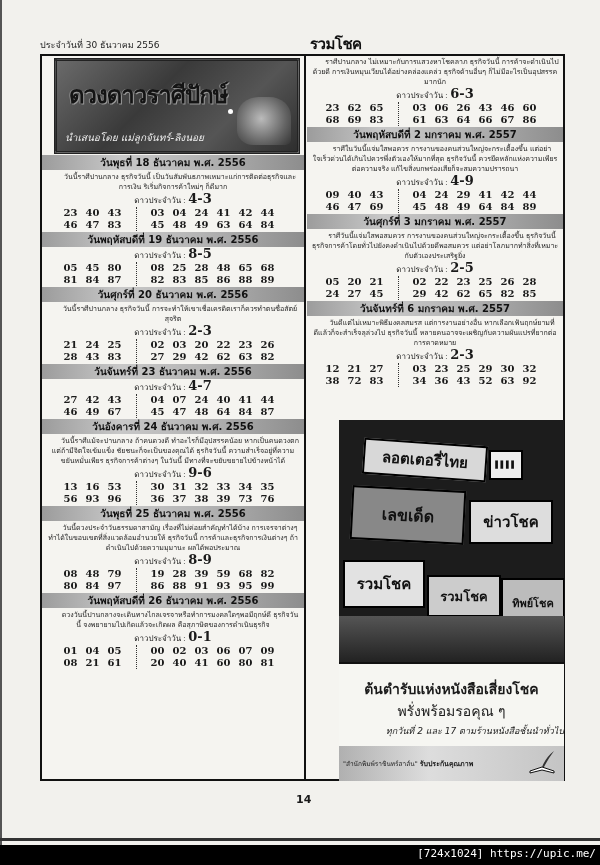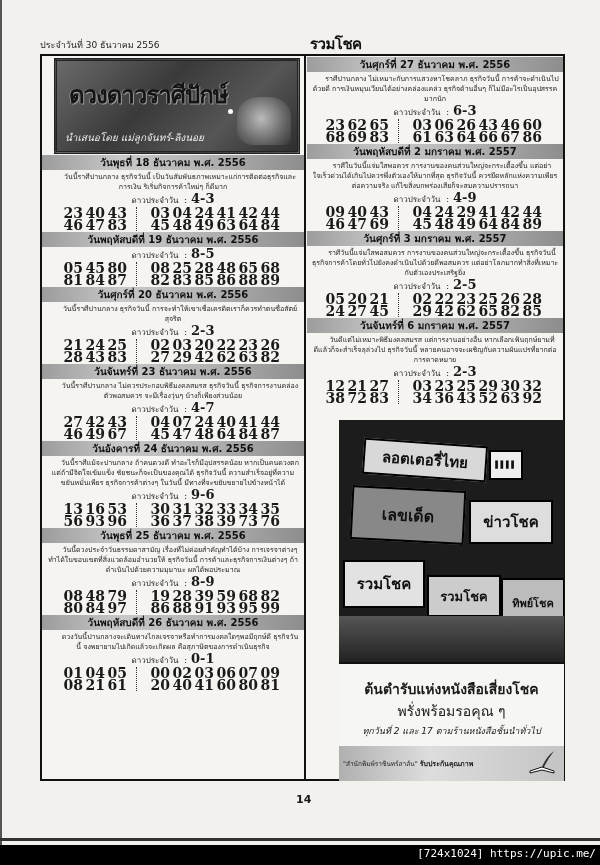--- a/index.html
+++ b/index.html
@@ -14,34 +14,34 @@
   .vdiv{position:absolute;left:304px;top:56px;width:2px;height:723px;background:#111;}
   .banner{position:relative;margin:2px 4px 0 12px;height:90px;border:3px double #222;background:linear-gradient(135deg,#6a6a6a,#3a3a3a 40%,#555 70%,#2e2e2e);overflow:hidden;}
   .banner-title{position:absolute;left:12px;top:14px;font-family:"DejaVu Sans",sans-serif;font-weight:bold;font-size:24px;color:#141414;text-shadow:1px 1px 0 #999,-1px 0 0 #888;letter-spacing:-1px;}
   .banner-sub{position:absolute;left:8px;bottom:6px;font-family:"DejaVu Sans",sans-serif;font-size:10px;color:#eee;font-style:italic;}
   .banner-lion{position:absolute;right:6px;bottom:6px;width:54px;height:48px;border-radius:40% 40% 10% 30%;background:radial-gradient(circle at 45% 45%,#bbb,#666 60%,#333);}
   .banner-star{position:absolute;right:64px;top:48px;width:5px;height:5px;border-radius:50%;background:#fff;}
   .section{margin:0;}
   .sec-title{height:15px;line-height:15px;text-align:center;font-family:"DejaVu Sans",sans-serif;font-weight:bold;font-size:10px;color:#111;background:linear-gradient(90deg,#9c9c9c,#c8c8c8 30%,#b5b5b5 60%,#8d8d8d);margin:1px 0;}
   .sec-body{font-family:"DejaVu Sans",sans-serif;font-size:7px;line-height:10px;padding:1px 4px 0 4px;text-indent:14px;color:#222;text-align:center;}
   .lucky{text-align:center;font-size:9px;line-height:12px;margin-top:1px;}
-  .lucky .lbl{font-family:Liberation Mono, monospace;font-size:8px;}
+  .lucky .lbl{font-family:Liberation Serif, serif;font-size:8px;}
   .lucky .val{font-family:"DejaVu Serif",serif;font-weight:bold;font-size:13px;}
-  .nums{display:flex;justify-content:center;font-family:"DejaVu Serif",serif;font-weight:bold;font-size:14px;line-height:12px;}
+  .nums{display:flex;justify-content:center;font-family:"DejaVu Serif",serif;font-weight:bold;font-size:10px;line-height:12px;}
   .nums .g1,.nums .g2{display:grid;grid-auto-flow:row;}
   .nums .g1{grid-template-columns:repeat(3,22px);}
   .nums .g2{grid-template-columns:repeat(6,22px);}
   .nums .sep{width:10px;border-left:1px dotted #333;margin:0 4px 0 6px;}
   .nums span{text-align:left;}
   .collage{position:absolute;left:339px;top:420px;width:225px;height:242px;background:#1c1c1c;overflow:hidden;}
   .mag{position:absolute;background:#d8d8d8;border:2px solid #000;font-family:"DejaVu Sans",sans-serif;font-weight:bold;color:#111;display:flex;align-items:center;justify-content:center;}
   .ad-box{position:absolute;left:339px;top:662px;width:225px;height:117px;background:#f6f6f2;border-top:2px solid #111;}
   .ad-l1{position:absolute;left:0;top:14px;width:225px;text-align:center;font-family:"DejaVu Sans",sans-serif;font-weight:bold;font-size:14px;}
   .ad-l2{position:absolute;left:0;top:36px;width:225px;text-align:center;font-family:"DejaVu Sans",sans-serif;font-weight:normal;font-size:14px;}
-  .ad-l3{position:absolute;left:0;top:60px;width:225px;text-align:center;font-family:"DejaVu Sans",sans-serif;font-size:9px;font-style:italic;}
+  .ad-l3{position:absolute;left:0;top:60px;width:225px;text-align:right;font-family:"DejaVu Sans",sans-serif;font-size:9px;font-style:italic;}
   .ad-foot{position:absolute;left:0;top:82px;width:225px;height:35px;background:linear-gradient(90deg,#b0b0b0,#ddd 40%,#c4c4c4);}
   .ad-foot-text{position:absolute;left:4px;top:12px;font-family:"DejaVu Sans",sans-serif;font-size:6.5px;}
   .ad-foot-text b{font-size:7px;}
   .quill-icon{position:absolute;right:6px;top:3px;width:32px;height:26px;}
   .page-num{position:absolute;left:296px;top:793px;font-family:"DejaVu Sans",sans-serif;font-weight:bold;font-size:11px;}
   .black-strip{position:absolute;left:0;top:845px;width:600px;height:20px;background:#000;}
   .watermark{position:absolute;right:4px;top:847px;font-family:"DejaVu Sans Mono",monospace;font-size:11px;color:#fff;}
 </style>
 </head>
 <body>
@@ -147,21 +147,20 @@
             <span>29</span>
             <span>42</span>
             <span>62</span>
             <span>63</span>
             <span>82</span>
           </div>
         </div>
       </div>
       <div class="section">
         <div class="sec-title">วันจันทร์ที่ 23 ธันวาคม พ.ศ. 2556</div>
-        <div class="sec-body">วันนี้ราศีปานกลาง ไม่ควรประกอบพิธีมงคลสมรส ธุรกิจวันนี้ ธุรกิจการงานคล่องตัวพอสมควร จะมีเรื่องวุ่นๆ บ้างก็เพียงส่วนน้อย</div>
         <div class="lucky"><span class="lbl">ดาวประจำวัน :</span> <span class="val">4-7</span></div>
         <div class="nums">
           <div class="g1">
             <span>27</span>
             <span>42</span>
             <span>43</span>
             <span>46</span>
             <span>49</span>
             <span>67</span>
           </div>
@@ -271,21 +270,20 @@
             <span>81</span>
           </div>
         </div>
       </div>
     </div>
 </div>
 
 <div class="col-right">
   <div id="right-sections">
       <div class="section">
-        <div class="sec-title">วันศุกร์ที่ 27 ธันวาคม พ.ศ. 2556</div>
         <div class="sec-body">ราศีปานกลาง ไม่เหมาะกับการแสวงหาโชคลาภ ธุรกิจวันนี้ การค้าจะดำเนินไปด้วยดี การเงินหมุนเวียนได้อย่างคล่องแคล่ว ธุรกิจด้านอื่นๆ ก็ไม่มีอะไรเป็นอุปสรรคมากนัก</div>
         <div class="lucky"><span class="lbl">ดาวประจำวัน :</span> <span class="val">6-3</span></div>
         <div class="nums">
           <div class="g1">
             <span>23</span>
             <span>62</span>
             <span>65</span>
             <span>68</span>
             <span>69</span>
             <span>83</span>

